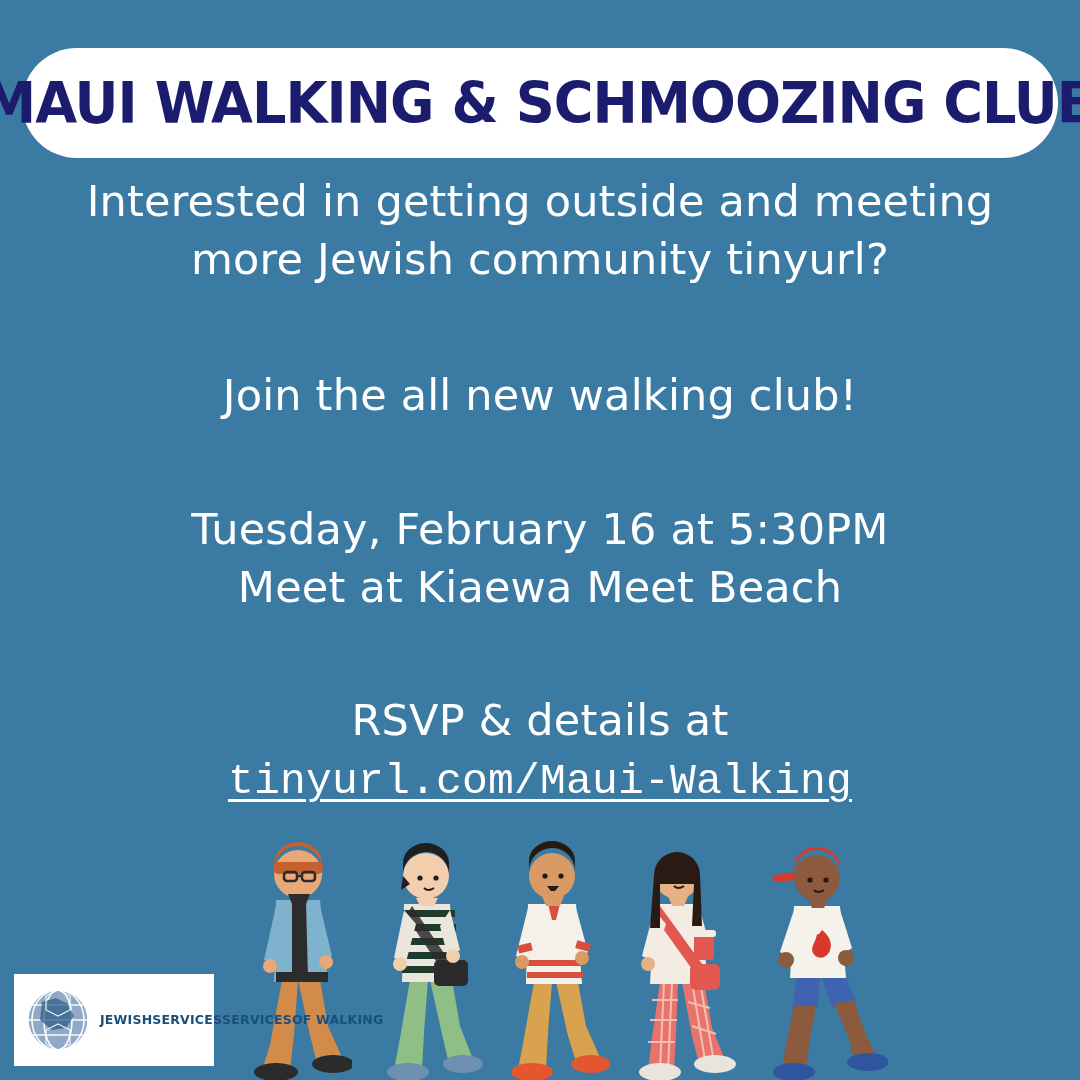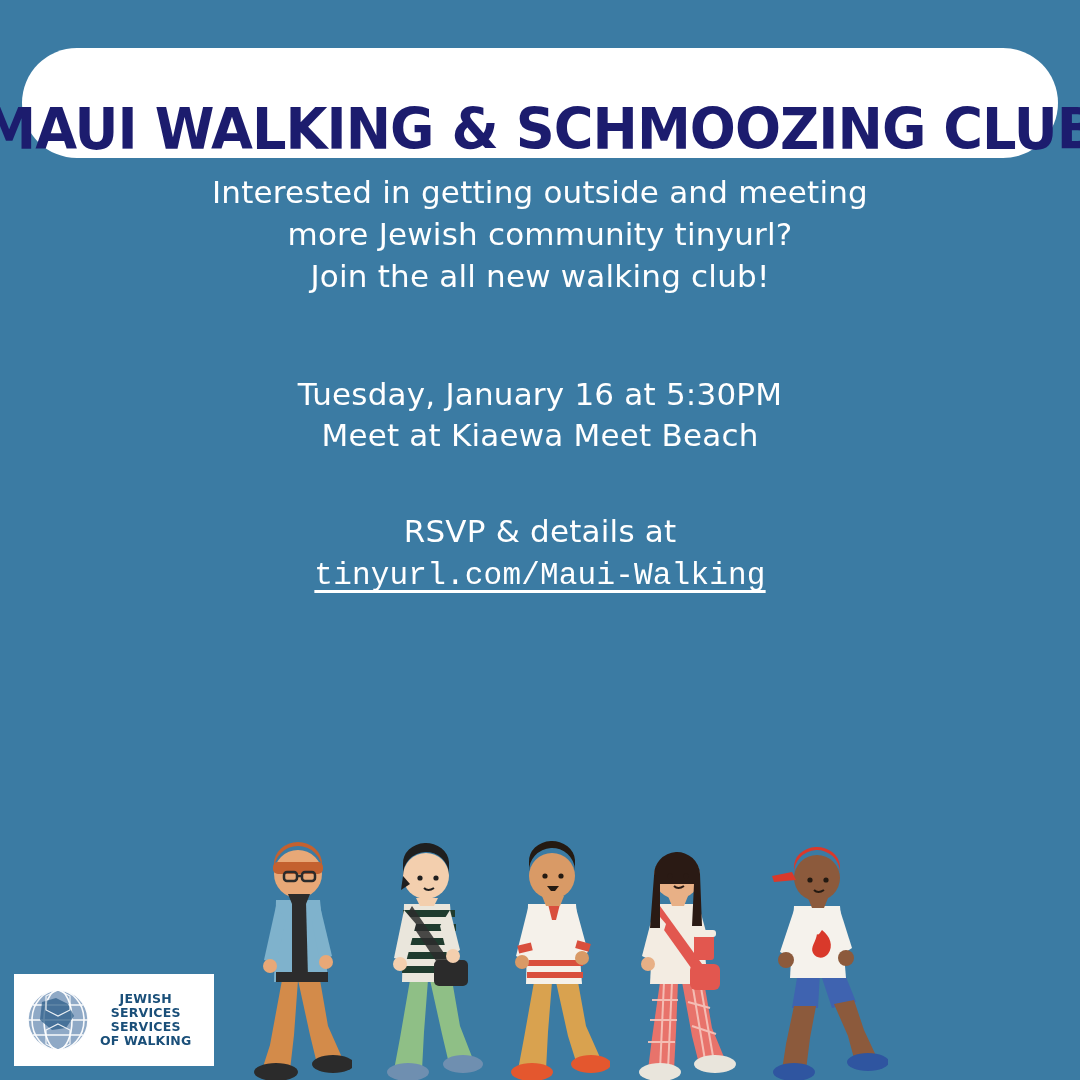--- a/index.html
+++ b/index.html
@@ -23,21 +23,21 @@
   
   .title-pill {
     position: absolute;
     left: 22px;
     top: 48px;
     width: 1036px;
     height: 110px;
     background: #ffffff;
     border-radius: 55px;
     display: flex;
-    align-items: flex-end;
+    align-items: center;
     justify-content: center;
     box-sizing: border-box;
   }
   .title-text {
     font-family: "DejaVu Sans", sans-serif;
     font-weight: 700;
     font-size: 57px;
     letter-spacing: -1px;
     color: #1c1c6e;
     text-transform: uppercase;
@@ -51,29 +51,29 @@
     position: absolute;
     left: 0;
     top: 172px;
     width: 1080px;
     text-align: center;
     color: #ffffff;
   }
   .para {
     font-family: "DejaVu Sans", sans-serif;
     font-weight: 400;
-    font-size: 31px;
+    font-size: 43px;
     line-height: 1.35;
     margin: 0;
     padding: 0;
     letter-spacing: 0.2px;
   }
-  .para.gap-top-1 { }
+  .para.gap-top-1 { margin-top: 78px; }
   .para.gap-top-2 { margin-top: 76px; }
-  .para.gap-top-3 { margin-top: 54px; }
+  .para.gap-top-3 { margin-top: 75px; }
   .line { display: block; }
   .link-line {
     display: inline-block;
     text-decoration: underline;
     text-underline-offset: 6px;
     text-decoration-thickness: 3px;
     font-family: Liberation Mono, monospace;
   }
 
   
@@ -103,24 +103,23 @@
     box-sizing: border-box;
   }
   .logo-globe {
     width: 72px;
     height: 72px;
     flex: 0 0 72px;
   }
   .logo-words {
     margin-left: 6px;
     display: flex;
-    flex-direction: column;
+    flex-direction: row;
     justify-content: center;
     line-height: 1.12;
-    text-align: center;
   }
   .logo-words span {
     font-family: "DejaVu Sans", sans-serif;
     font-weight: 700;
     font-size: 12.5px;
     letter-spacing: 0.2px;
     color: #1a4f79;
     white-space: nowrap;
   }
 </style>
@@ -138,21 +137,21 @@
     <p class="para">
       <span class="line">Interested in getting outside and meeting</span>
       <span class="line">more Jewish community tinyurl?</span>
     </p>
 
     <p class="para gap-top-1">
       <span class="line">Join the all new walking club!</span>
     </p>
 
     <p class="para gap-top-2">
-      <span class="line">Tuesday, January 16 at 5:30PM</span>
+      <span class="line">Tuesday, February 16 at 5:30PM</span>
       <span class="line">Meet at Kiaewa Meet Beach</span>
     </p>
 
     <p class="para gap-top-3">
       <span class="line">RSVP &amp; details at</span>
       <span class="line"><a class="link-line" href="#" style="color:#ffffff">tinyurl.com/Maui-Walking</a></span>
     </p>
 
   </div>
 

